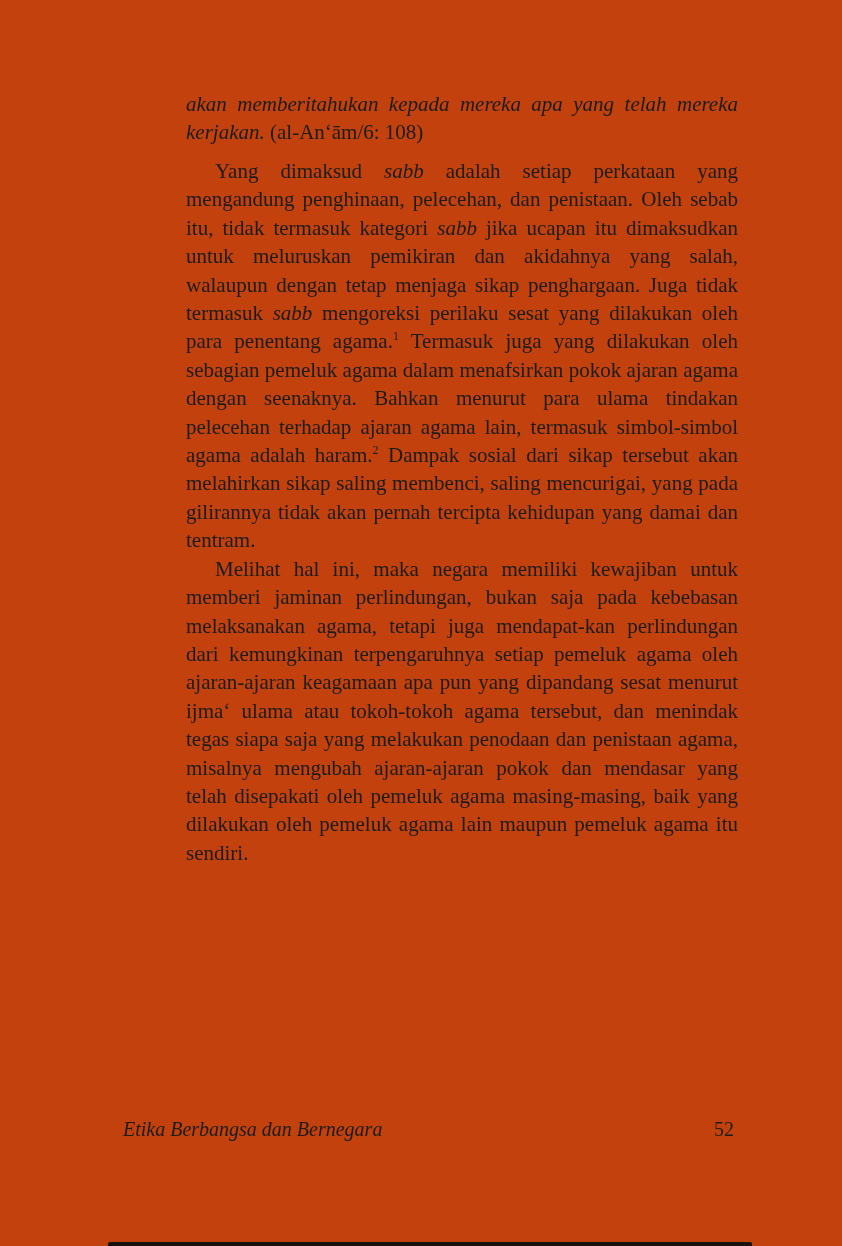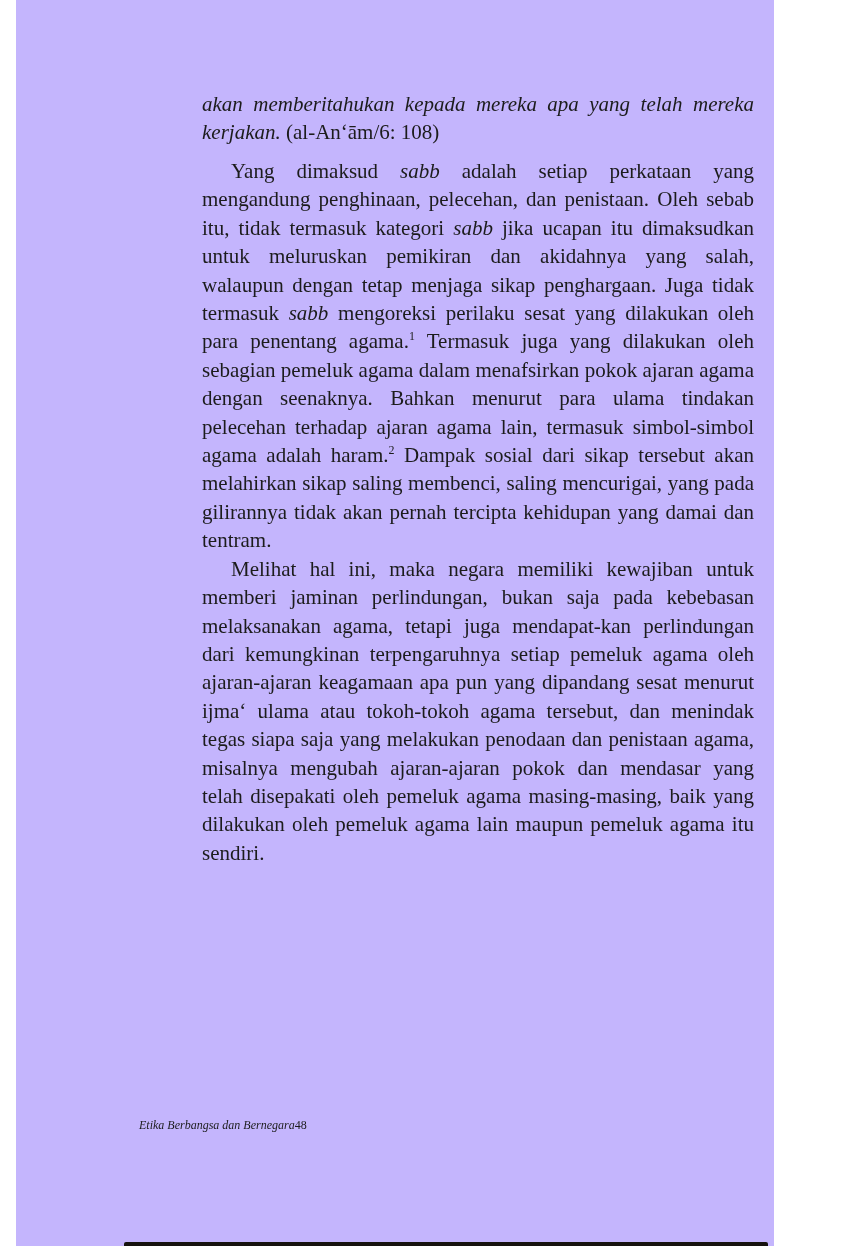--- a/index.html
+++ b/index.html
@@ -2,27 +2,26 @@
 <html><head>
 <meta charset="utf-8">
 <style>
   html, body {
     margin: 0;
     padding: 0;
     background: #ffffff;
   }
   .sheet {
     position: relative;
-    width: 758px;
+    width: 842px;
     height: 1246px;
-    background: #c4b5fd;
+    background: #c2410c;
     font-family: "Liberation Serif", serif;
     color: #1c1c1c;
     overflow: hidden;
-    margin-left: 16px;
   }
   .text-col {
     position: absolute;
     left: 186px;
     top: 90px;
     width: 552px;
   }
   .quote {
     font-size: 21px;
     line-height: 28px;
@@ -43,22 +42,23 @@
     font-size: 12px;
     line-height: 0;
     vertical-align: super;
   }
   .footer {
     position: absolute;
     left: 123px;
     right: 108px;
     top: 1118px;
     display: flex;
+    justify-content: space-between;
     align-items: baseline;
-    font-size: 12px;
+    font-size: 20px;
   }
   .book-title {
     font-style: italic;
   }
   .page-num {
     font-style: normal;
   }
   .bottom-edge {
     position: absolute;
     left: 108px;
@@ -78,18 +78,18 @@
     <div class="quote"><span class="it">akan memberitahukan kepada mereka apa yang telah mereka kerjakan.</span><span> (al-An‘ām/6: 108)</span></div>
 
     <p class="para"><span>Yang dimaksud </span><span class="it">sabb</span><span> adalah setiap perkataan yang mengandung penghinaan, pelecehan, dan penistaan. Oleh sebab itu, tidak termasuk kategori </span><span class="it">sabb</span><span> jika ucapan itu dimaksudkan untuk meluruskan pemikiran dan akidahnya yang salah, walaupun dengan tetap menjaga sikap penghargaan. Juga tidak termasuk </span><span class="it">sabb</span><span> mengoreksi perilaku sesat yang dilakukan oleh para penentang agama.</span><sup>1</sup><span> Termasuk juga yang dilakukan oleh sebagian pemeluk agama dalam menafsirkan pokok ajaran agama dengan seenaknya. Bahkan menurut para ulama tindakan pelecehan terhadap ajaran agama lain, termasuk simbol-simbol agama adalah haram.</span><sup>2</sup><span> Dampak sosial dari sikap tersebut akan melahirkan sikap saling membenci, saling mencurigai, yang pada gilirannya tidak akan pernah tercipta kehidupan yang damai dan tentram.</span></p>
 
     <p class="para"><span>Melihat hal ini, maka negara memiliki kewajiban untuk memberi jaminan perlindungan, bukan saja pada kebebasan melaksanakan agama, tetapi juga mendapat-kan perlindungan dari kemungkinan terpengaruhnya setiap pemeluk agama oleh ajaran-ajaran keagamaan apa pun yang dipandang sesat menurut ijma‘ ulama atau tokoh-tokoh agama tersebut, dan menindak tegas siapa saja yang melakukan penodaan dan penistaan agama, misalnya mengubah ajaran-ajaran pokok dan mendasar yang telah disepakati oleh pemeluk agama masing-masing, baik yang dilakukan oleh pemeluk agama lain maupun pemeluk agama itu sendiri.</span></p>
 
   </div>
 
   <div class="footer">
     <span class="book-title">Etika Berbangsa dan Bernegara</span>
-    <span class="page-num">48</span>
+    <span class="page-num">52</span>
   </div>
 
   <div class="bottom-edge"></div>
 
 </div>
 
 </body></html>

